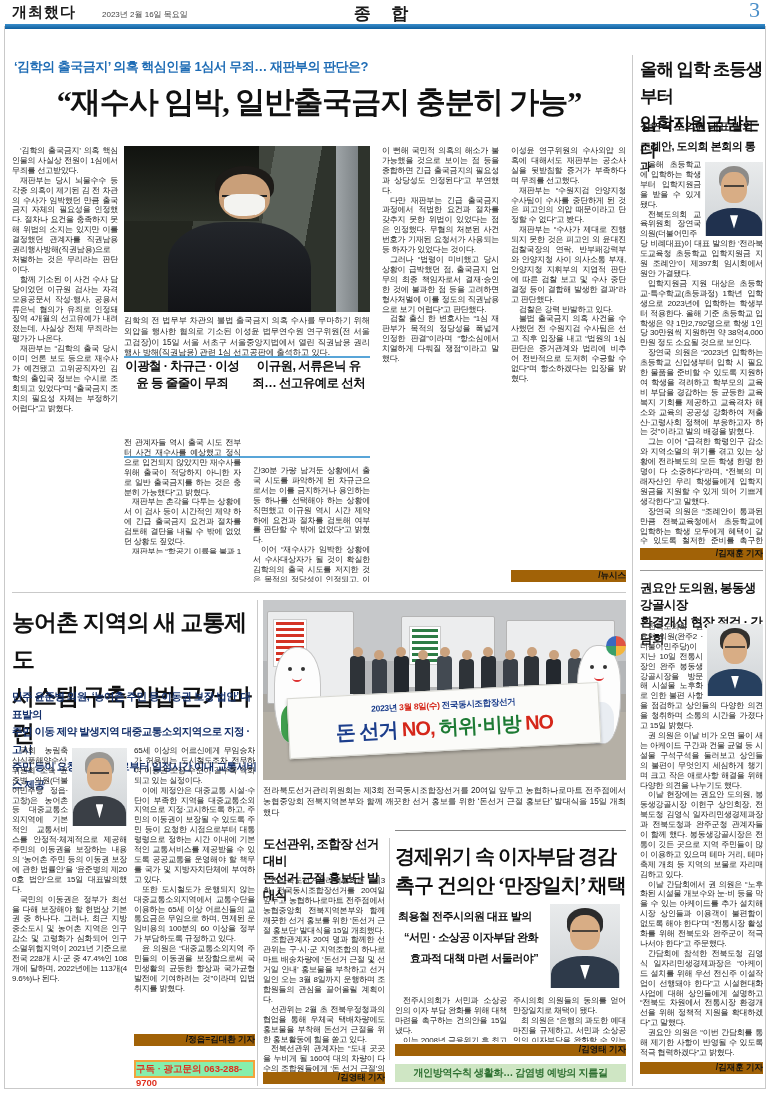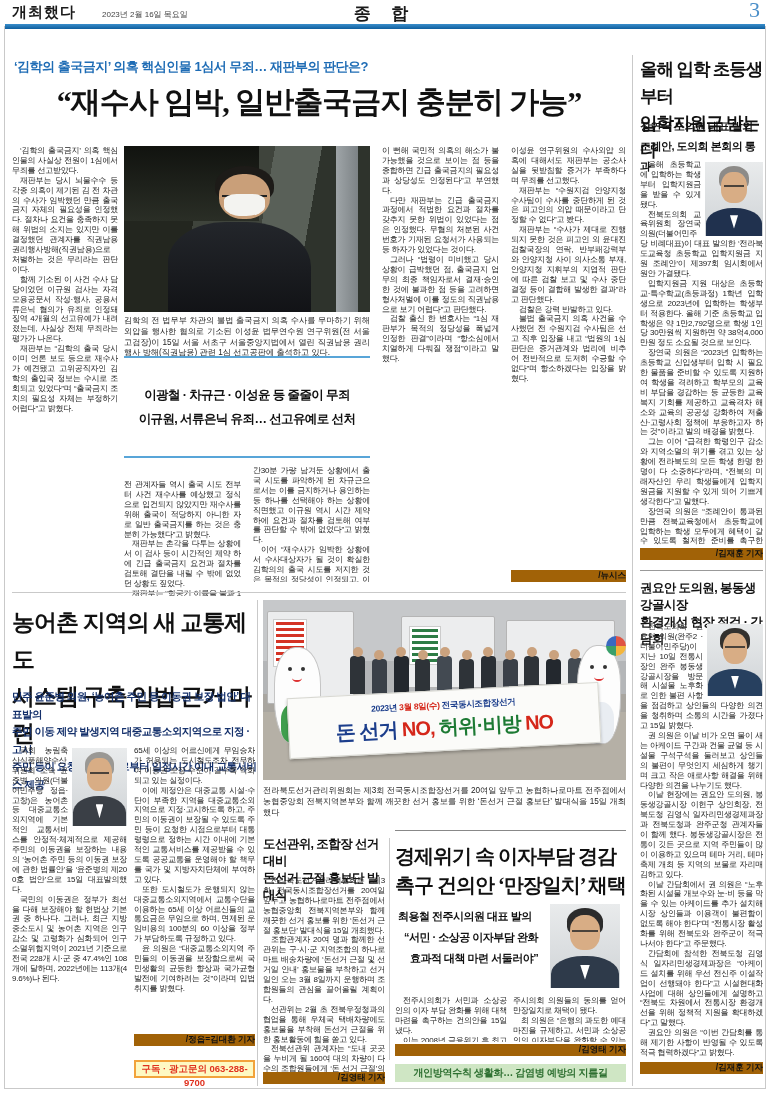--- a/index.html
+++ b/index.html
@@ -17,27 +17,27 @@
   
   .paper-name{font-size:15px;font-weight:800;letter-spacing:1px}
   .header-date{font-size:8px;color:#444}
   .section-title{font-size:17px;font-weight:800;letter-spacing:8px;text-align:center}
   .page-num{font-size:22px;color:#4b8fc9;font-family:"Liberation Serif",serif}
   .header-bar{position:absolute;left:5px;right:5px;top:24px;height:5px;background:linear-gradient(#3a8ecb,#0e5e9e)}
   
   .kicker{font-size:13px;font-weight:800;color:#1e6cb5;letter-spacing:-0.5px}
   .main-headline{font-size:30px;font-weight:700;letter-spacing:-1px;text-align:center;color:#111}
   .photo-caption{font-size:8.2px;line-height:10.8px;text-align:justify;color:#222;word-break:break-all}
-  .subhead-box{border-top:2px solid #58a5d8;border-bottom:2px solid #58a5d8;display:flex;flex-direction:column;
+  .subhead-box{border-top:2px solid #58a5d8;border-bottom:2px solid #58a5d8;display:flex;
                justify-content:center;gap:7px;text-align:center;font-weight:800;font-size:12.5px;letter-spacing:-0.6px;color:#111}
   
   .farm-headline{font-size:23px;line-height:37px;font-weight:700;letter-spacing:-1px;color:#111}
   .farm-sub{font-size:10.5px;font-weight:800;line-height:17.5px;color:#14306b;letter-spacing:-0.5px}
-  .ad-box{border:2px solid #f2a33c;background:#fef9c3;color:#e0301e;font-size:9.5px;font-weight:800;
-          text-align:center;line-height:14px}
+  .ad-box{border:2px solid #f2a33c;background:#86efac;color:#e0301e;font-size:9.5px;font-weight:800;
+          line-height:14px}
   
   .small-headline{font-size:12.5px;font-weight:800;line-height:17px;letter-spacing:-0.6px;color:#111}
   .econ-headline{font-size:20px;line-height:29px;font-weight:700;letter-spacing:-1px;color:#111}
   .econ-sub{font-size:11px;font-weight:800;line-height:21px;letter-spacing:-0.5px;color:#111}
   .green-banner{background:#cfe6c4;color:#2e7031;font-weight:800;font-size:10px;text-align:center;letter-spacing:-0.3px}
   
   .edu-title{font-size:17.5px;line-height:27px;font-weight:700;letter-spacing:-1px;color:#111}
   .edu-sub{font-size:11px;font-weight:800;line-height:20px;letter-spacing:-0.5px;color:#111}
   
   .portrait{position:relative;overflow:hidden;background:linear-gradient(#e9ebec,#cfd3d6)}
@@ -109,21 +109,21 @@
     <div class="mp-glasses"></div>
     <div class="mp-mask"></div>
   </div>
   <div class="abs photo-caption" style="left:124px;top:316px;width:246px;height:34px">김학의 전 법무부 차관의 불법 출국금지 의혹 수사를 무마하기 위해 외압을 행사한 혐의로 기소된 이성윤 법무연수원 연구위원(전 서울고검장)이 15일 서울 서초구 서울중앙지법에서 열린 직권남용 권리행사 방해(직권남용) 관련 1심 선고공판에 출석하고 있다.</div>
 
   <div class="abs subhead-box" style="left:124px;top:356px;width:246px;height:102px">
     <div>이광철 · 차규근 · 이성윤 등 줄줄이 무죄</div>
     <div>이규원, 서류은닉 유죄… 선고유예로 선처</div>
   </div>
 
-  <div class="abs bodycol" style="left:124px;top:480px;width:117px;height:116px">
+  <div class="abs bodycol" style="left:124px;top:438px;width:117px;height:116px">
     <p class="cont">전 관계자들 역시 출국 시도 전부터 사건 재수사를 예상했고 정식으로 입건되지 않았지만 재수사를 위해 출국이 적당하지 아니한 자로 일반 출국금지를 하는 것은 충분히 가능했다”고 밝혔다.</p>
     <p>재판부는 촌각을 다투는 상황에서 이 검사 등이 시간적인 제약 하에 긴급 출국금지 요건과 절차를 검토해 결단을 내릴 수 밖에 없었던 상황도 짚었다.</p>
     <p>재판부는 “항공기 이륙을 불과 1시</p>
   </div>
   <div class="abs bodycol" style="left:253px;top:466px;width:117px;height:116px">
     <p class="cont">간30분 가량 남겨둔 상황에서 출국 시도를 파악하게 된 차규근으로서는 이를 금지하거나 용인하는 등 하나를 선택해야 하는 상황에 직면했고 이규원 역시 시간 제약 하에 요건과 절차를 검토해 여부를 판단할 수 밖에 없었다”고 밝혔다.</p>
     <p>이어 “재수사가 임박한 상황에서 수사대상자가 될 것이 확실한 김학의의 출국 시도를 저지한 것은 목적의 정당성이 인정되고, 이를 용인했을 경우 재수사가 난항에 빠졌을 것</p>
   </div>
   <div class="abs bodycol" style="left:382px;top:146px;width:117px;height:436px">
     <p class="cont">이 뻔해 국민적 의혹의 해소가 불가능했을 것으로 보이는 점 등을 종합하면 긴급 출국금지의 필요성과 상당성도 인정된다”고 부연했다.</p>

